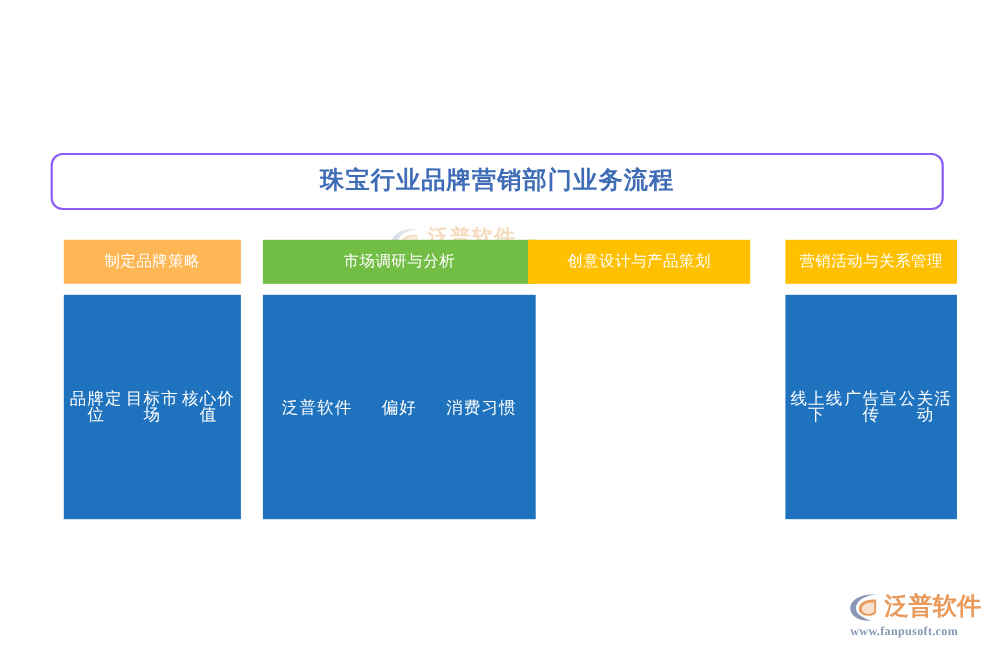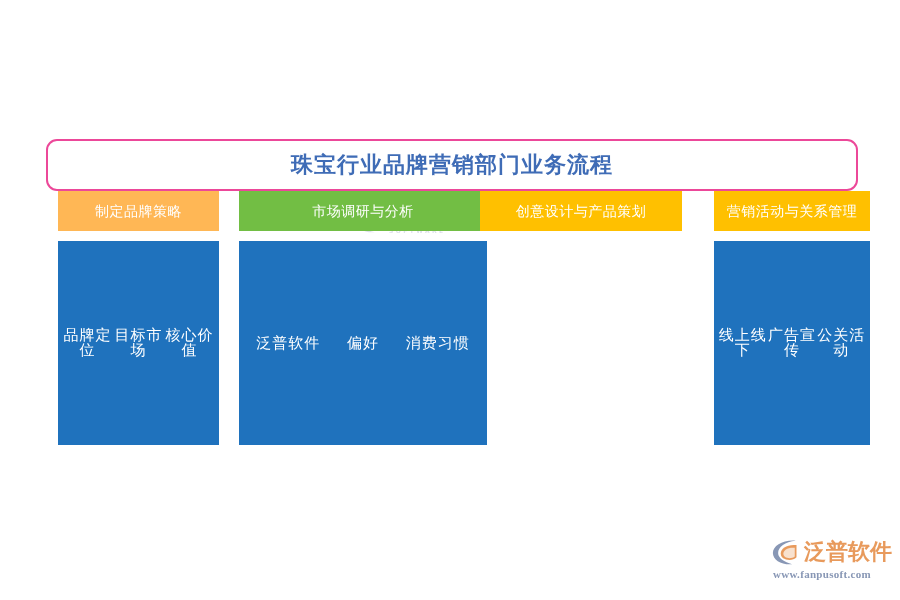--- a/index.html
+++ b/index.html
@@ -64,40 +64,40 @@
   }
 
   
   .title-box {
     position: absolute;
     left: 46px;
     top: 139px;
     width: 812px;
     height: 52px;
     box-sizing: border-box;
-    border: 2px solid #ec4899;
+    border: 2px solid #8b5cf6;
     border-radius: 11px;
     background: #ffffff;
     display: flex;
     align-items: center;
     justify-content: center;
     z-index: 10;
   }
   .title-text {
     font-size: 22px;
     font-weight: bold;
     color: #3f6cb6;
     letter-spacing: 1px;
     line-height: 1;
   }
 
   
   .col {
     position: absolute;
-    top: 191px;
+    top: 218px;
     z-index: 8;
     padding-left: 12px;
   }
   .col-header {
     height: 40px;
     display: flex;
     align-items: center;
     justify-content: center;
     box-sizing: border-box;
     position: relative;

